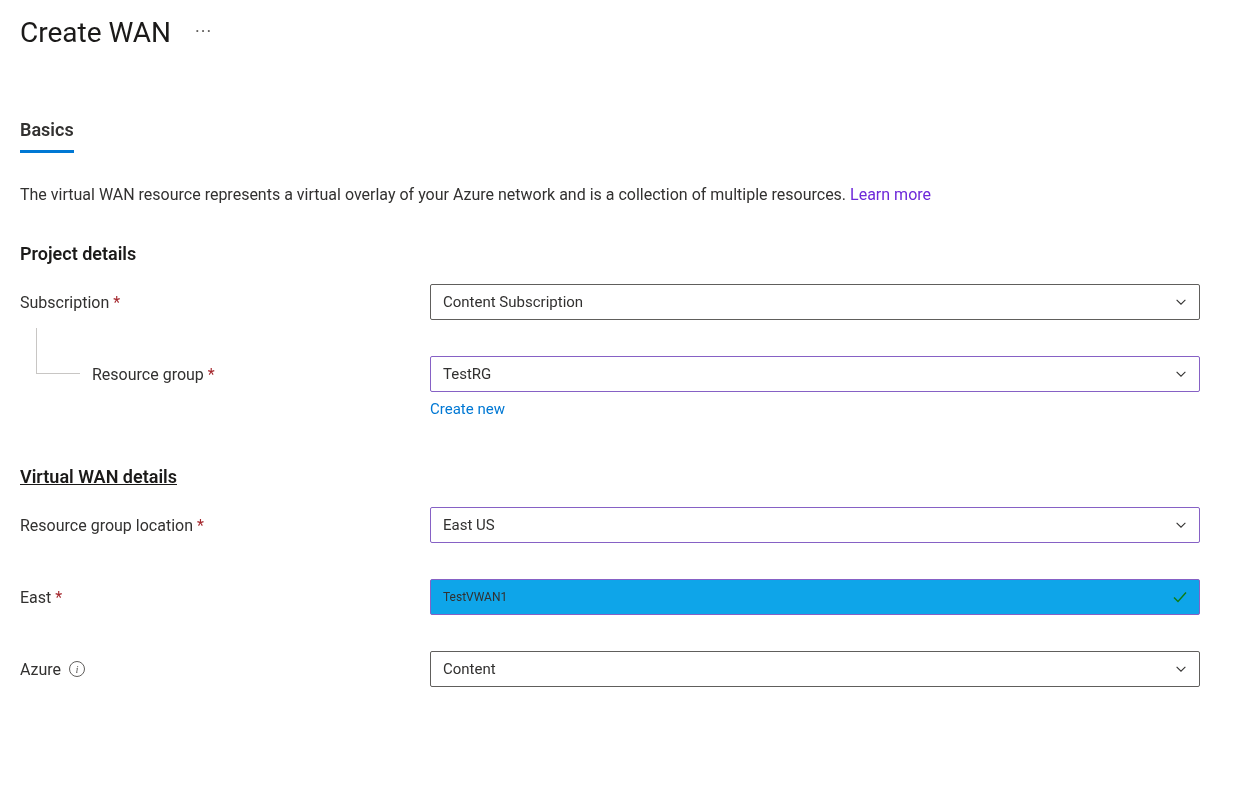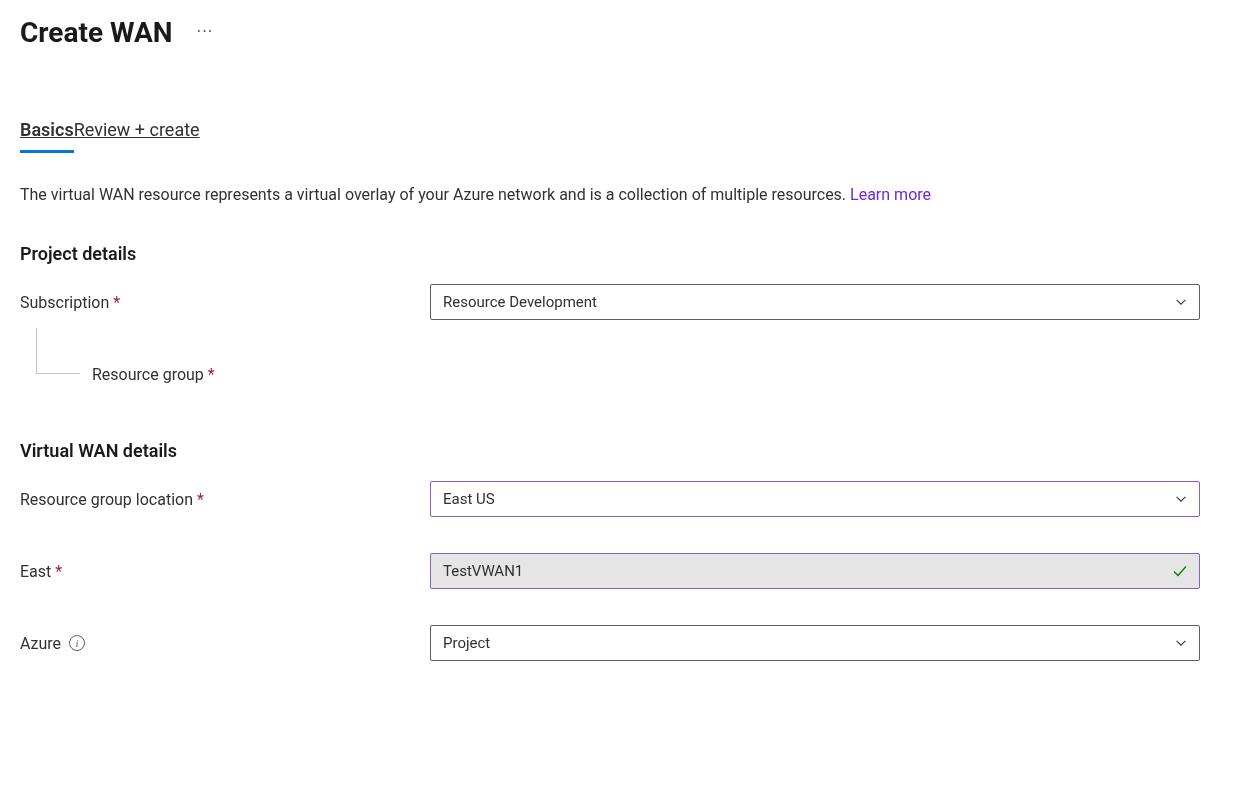--- a/index.html
+++ b/index.html
@@ -16,36 +16,36 @@
       width: 1246px;
     }
     .page-header {
       display: flex;
       align-items: center;
       gap: 24px;
       margin-bottom: 70px;
     }
     .page-title {
       font-size: 28px;
-      font-weight: 700;
+      font-weight: 400;
       color: #1b1a19;
     }
     .more-icon {
       font-size: 18px;
       color: #605e5c;
       letter-spacing: 1px;
       cursor: pointer;
       line-height: 1;
       padding-bottom: 2px;
     }
     .tabs {
       display: flex;
+      gap: 36px;
       border-bottom: none;
       margin-bottom: 30px;
-      text-decoration: underline;
     }
     .tab {
       font-size: 18px;
       color: #323130;
       padding-bottom: 10px;
       cursor: pointer;
       border-bottom: 3px solid transparent;
     }
     .tab.active {
       font-weight: 600;
@@ -141,24 +141,24 @@
       display: flex;
       align-items: center;
     }
     .select-control.purple-border {
       border-color: #8661c5;
     }
     .input-control {
       width: 100%;
       height: 36px;
       padding: 0 36px 0 12px;
-      font-size: 15px;
+      font-size: 12px;
       font-family: inherit;
       color: #323130;
-      background: #e5e5e5;
+      background: #0ea5e9;
       border: 1px solid #8661c5;
       border-radius: 2px;
     }
     .chevron-icon {
       position: absolute;
       right: 12px;
       top: 50%;
       transform: translateY(-50%);
       pointer-events: none;
     }
@@ -182,66 +182,79 @@
     .helper-link {
       display: inline-block;
       margin-top: 8px;
       font-size: 15px;
       color: #0078d4;
       text-decoration: none;
       cursor: pointer;
     }
     .section-gap {
       margin-top: 48px;
+      text-decoration: underline;
     }
   </style>
 </head>
 <body>
 
 <div class="page-header">
   <h1 class="page-title">Create WAN</h1>
   <span class="more-icon">···</span>
 </div>
 
 <div class="tabs">
   <div class="tab active">Basics</div>
-  <div class="tab">Review + create</div>
 </div>
 
 <p class="description">
   <span>The virtual WAN resource represents a virtual overlay of your Azure network and is a collection of multiple resources. </span>
   <a class="link">Learn more</a>
 </p>
 
 <h2 class="section-heading">Project details</h2>
 
 <div class="form-row">
   <div class="form-label-col">
     <span>Subscription</span>
     <span class="required">*</span>
   </div>
   <div class="form-control-col">
     <div class="select-wrapper">
       <div class="select-control">
-        <span>Resource Development</span>
+        <span>Content Subscription</span>
       </div>
       <span class="chevron-icon">
         <svg viewBox="0 0 16 16" fill="none" stroke="#323130" stroke-width="1.2">
             <polyline points="3,5.5 8,10.5 13,5.5"></polyline>
           </svg>
       </span>
     </div>
   </div>
 </div>
 
 <div class="form-row">
   <div class="form-label-col nested">
     <div class="nested-connector"></div>
     <span>Resource group</span>
     <span class="required">*</span>
+  </div>
+  <div class="form-control-col">
+    <div class="select-wrapper">
+      <div class="select-control purple-border">
+        <span>TestRG</span>
+      </div>
+      <span class="chevron-icon">
+        <svg viewBox="0 0 16 16" fill="none" stroke="#323130" stroke-width="1.2">
+            <polyline points="3,5.5 8,10.5 13,5.5"></polyline>
+          </svg>
+      </span>
+    </div>
+    <a class="helper-link">Create new</a>
   </div>
 </div>
 
 <h2 class="section-heading section-gap">Virtual WAN details</h2>
 
 <div class="form-row">
   <div class="form-label-col">
     <span>Resource group location</span>
     <span class="required">*</span>
   </div>
@@ -277,21 +290,21 @@
 </div>
 
 <div class="form-row">
   <div class="form-label-col">
     <span>Azure</span>
     <span class="info-icon">i</span>
   </div>
   <div class="form-control-col">
     <div class="select-wrapper">
       <div class="select-control">
-        <span>Project</span>
+        <span>Content</span>
       </div>
       <span class="chevron-icon">
         <svg viewBox="0 0 16 16" fill="none" stroke="#323130" stroke-width="1.2">
             <polyline points="3,5.5 8,10.5 13,5.5"></polyline>
           </svg>
       </span>
     </div>
   </div>
 </div>
 

